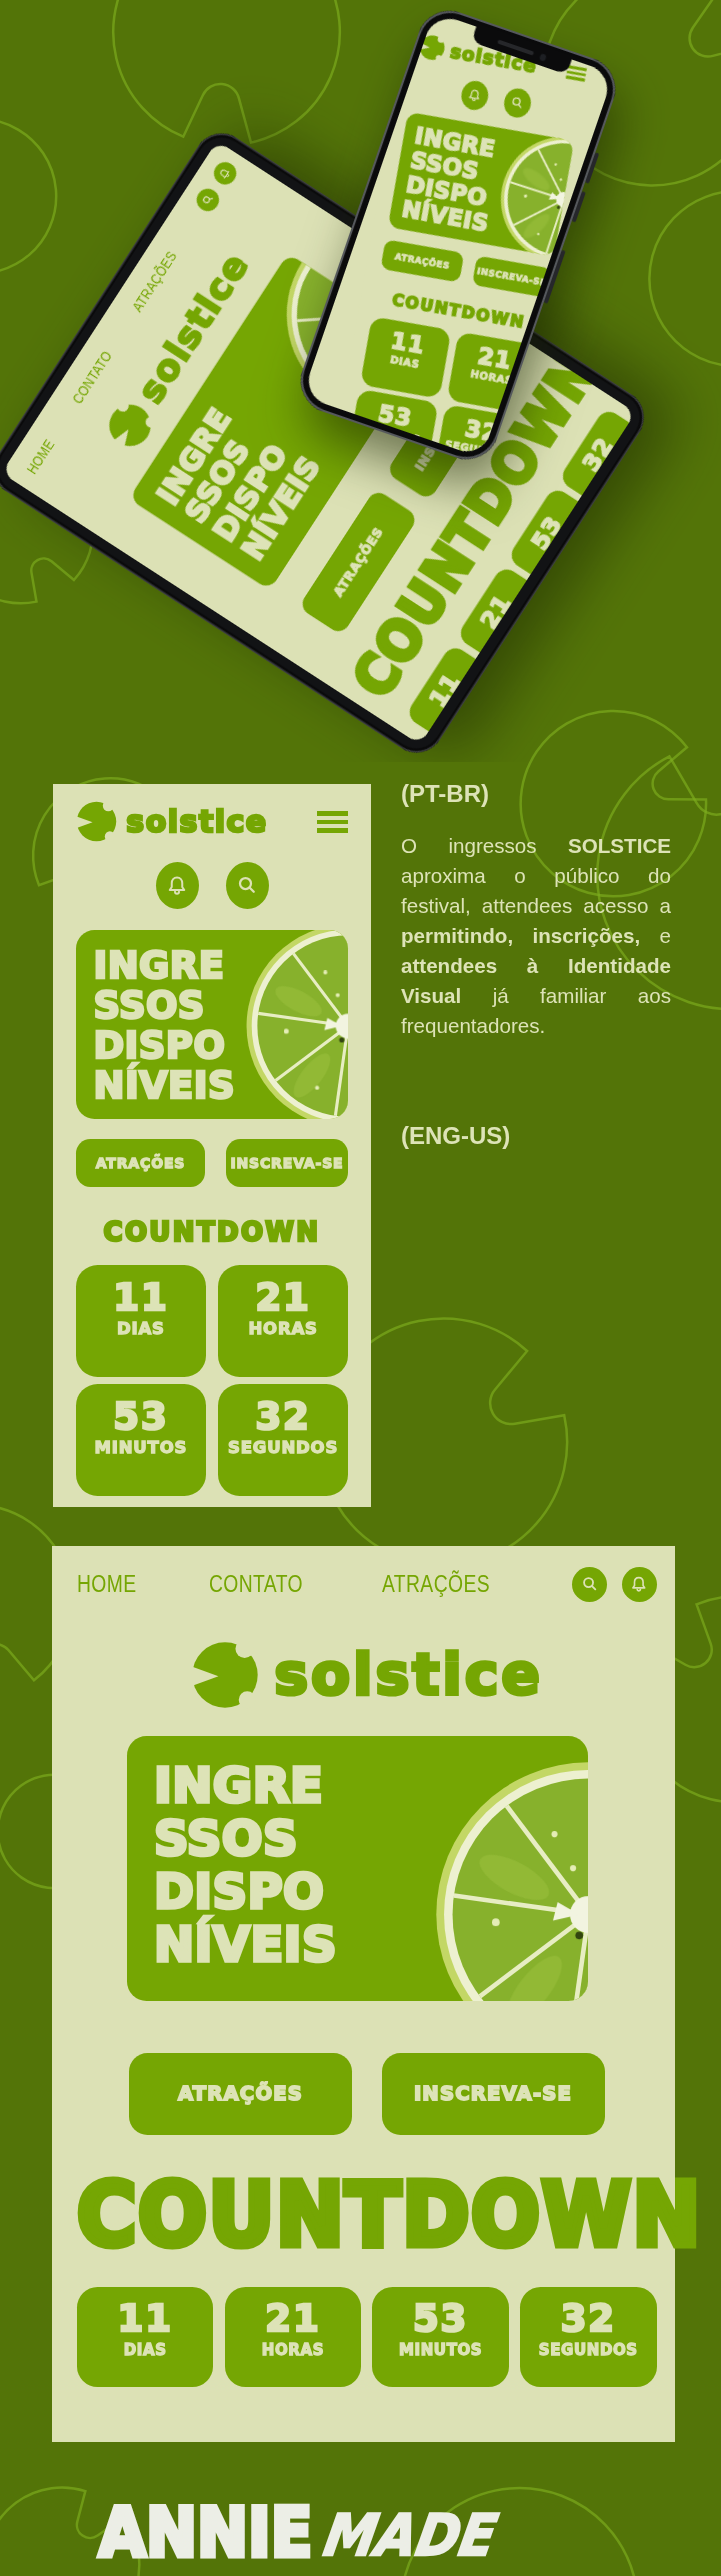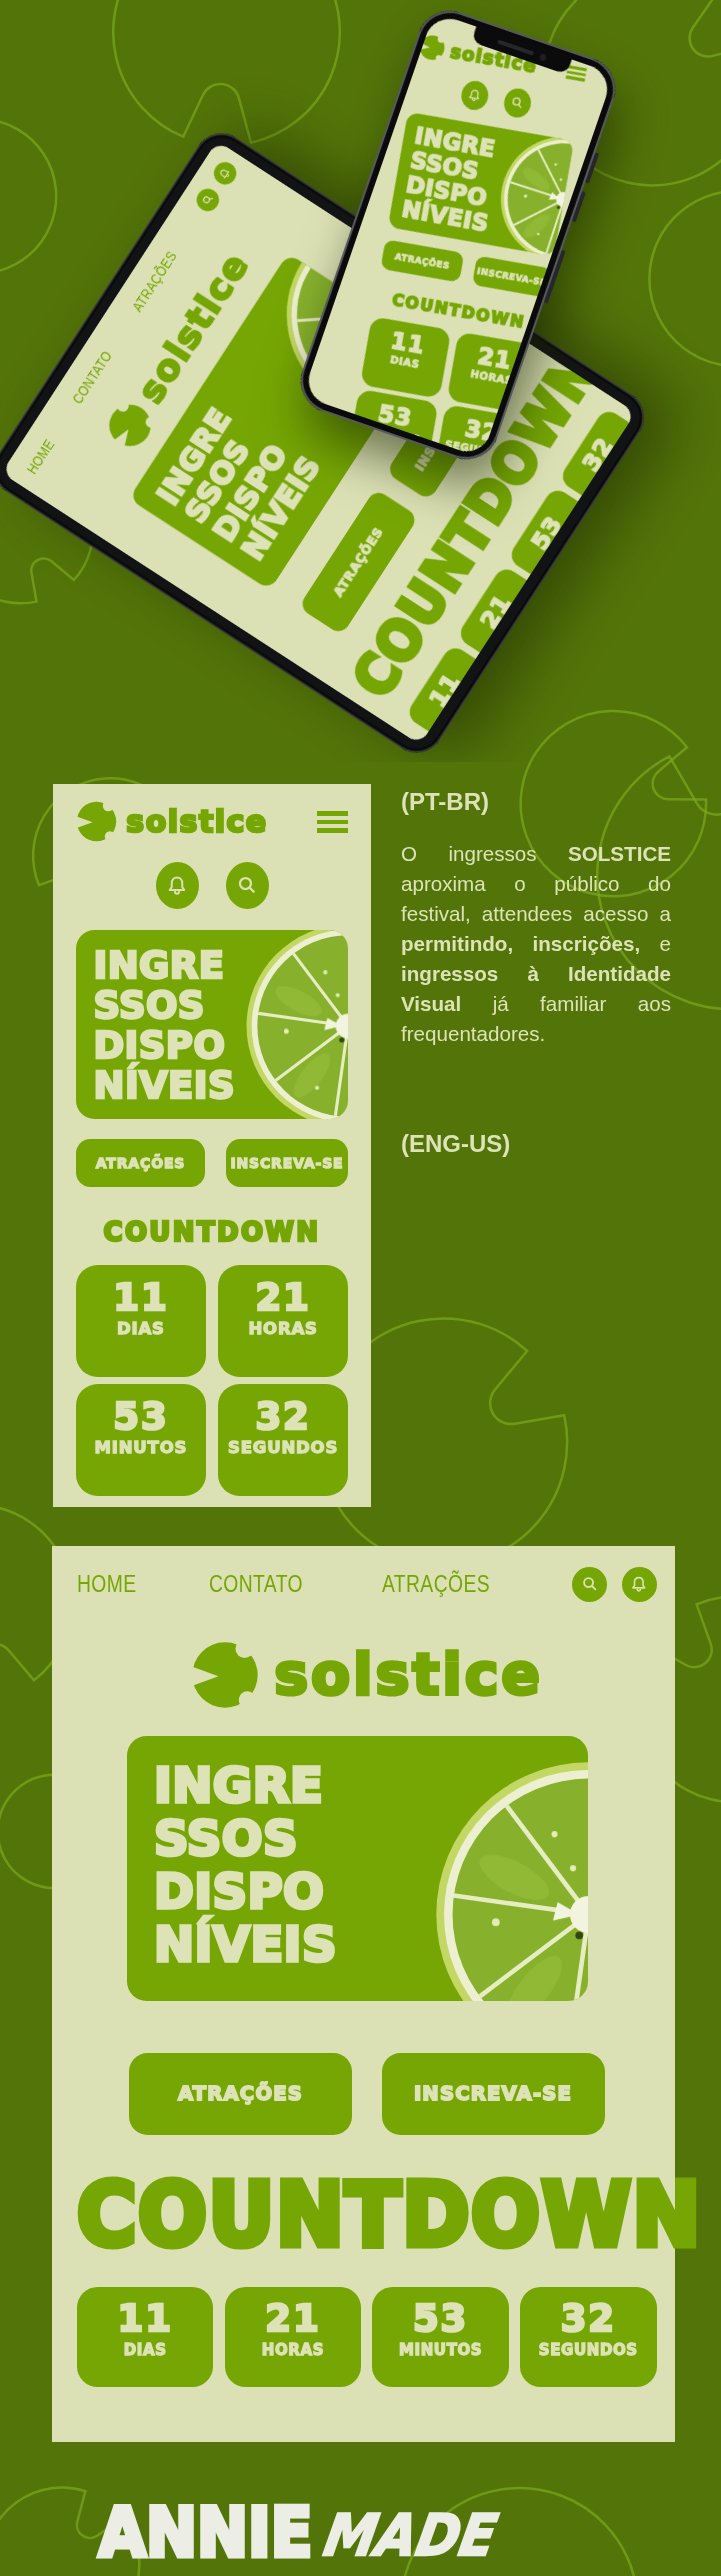--- a/index.html
+++ b/index.html
@@ -100,21 +100,21 @@
   .dui .cta{width:223px;height:82px;border-radius:18.5px;font-size:19.6px;-webkit-text-stroke:1.8px currentColor;}
   .dui-cd{margin-top:36px;text-align:center;font-size:81px;color:var(--accent);-webkit-text-stroke:6.7px currentColor;
           letter-spacing:.02em;transform:scaleY(1.08);font-family:"DejaVu Sans",sans-serif;font-weight:900;line-height:1.1;}
   .dui-cards{margin-top:27px;display:flex;gap:11.3px;}
   .dui .cd-card{flex:1;height:100px;border-radius:20.6px;}
   .dui .cd-num{margin-top:13.4px;font-size:37px;-webkit-text-stroke:2.6px currentColor;}
   .dui .cd-label{margin-top:6.2px;font-size:15px;-webkit-text-stroke:1.3px currentColor;letter-spacing:.04em;}
 
   
   .copy{position:absolute;left:401px;top:776px;width:270px;color:var(--cream);z-index:1;}
-  .copy h3{font-family:"Liberation Sans",sans-serif;font-size:24px;font-weight:800;margin:12px 0 23px;}
+  .copy h3{font-family:"Liberation Sans",sans-serif;font-size:24px;font-weight:800;margin:4px 0 23px;}
   .copy p{font-size:20.6px;line-height:30px;text-align:justify;margin:0 0 81px;font-weight:400;}
   .copy b{font-weight:800;}
 
   
   .footer{position:absolute;top:2505px;left:0;width:589px;display:flex;justify-content:center;
           align-items:flex-end;gap:7.2px;color:#eceee6;z-index:1;}
   .annie{font-family:"DejaVu Sans",sans-serif;font-weight:900;font-size:61px;-webkit-text-stroke:4.6px currentColor;
          transform:scaleY(1.12);transform-origin:bottom;line-height:1;}
   .made{font-family:"DejaVu Sans",sans-serif;font-weight:900;font-style:italic;font-size:52px;
         -webkit-text-stroke:2.1px currentColor;transform:skewX(-10deg) scaleY(1.1);transform-origin:bottom;line-height:1.08;}
@@ -399,21 +399,21 @@
         <div class="cd-card">
           <div class="cd-num chunk">32</div>
           <div class="cd-label chunk">SEGUNDOS</div>
         </div>
       </div>
     </div>
   </div>
 
   <div class="copy">
     <h3>(PT-BR)</h3>
-    <p><span>O ingressos </span><b>SOLSTICE</b><span> aproxima o público do festival, attendees acesso a </span><b>permitindo, inscrições,</b><span> e </span><b>ingressos à Identidade Visual</b><span> já familiar aos frequentadores.</span></p>
+    <p><span>O ingressos </span><b>SOLSTICE</b><span> aproxima o público do festival, attendees acesso a </span><b>permitindo, inscrições,</b><span> e </span><b>attendees à Identidade Visual</b><span> já familiar aos frequentadores.</span></p>
     <h3>(ENG-US)</h3>
   </div>
 
   <div class="panel-pos-desktop layer">
     <div class="dui">
       <div class="dui-nav">
         <button class="nav-item">HOME</button>
         <button class="nav-item">CONTATO</button>
         <button class="nav-item">ATRAÇÕES</button>
         <div class="navicons">

